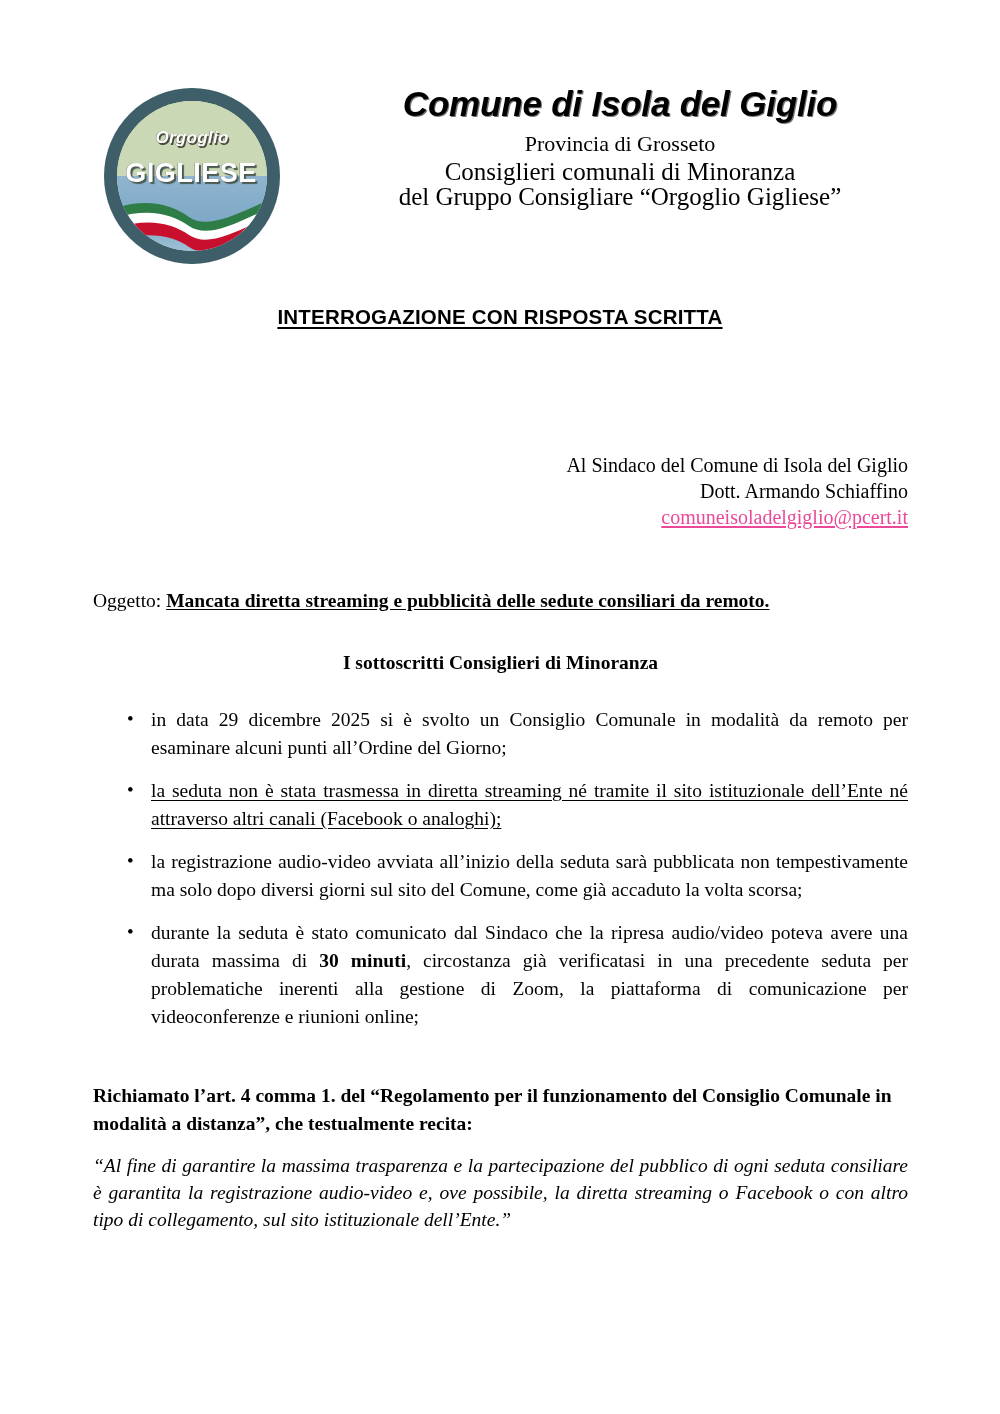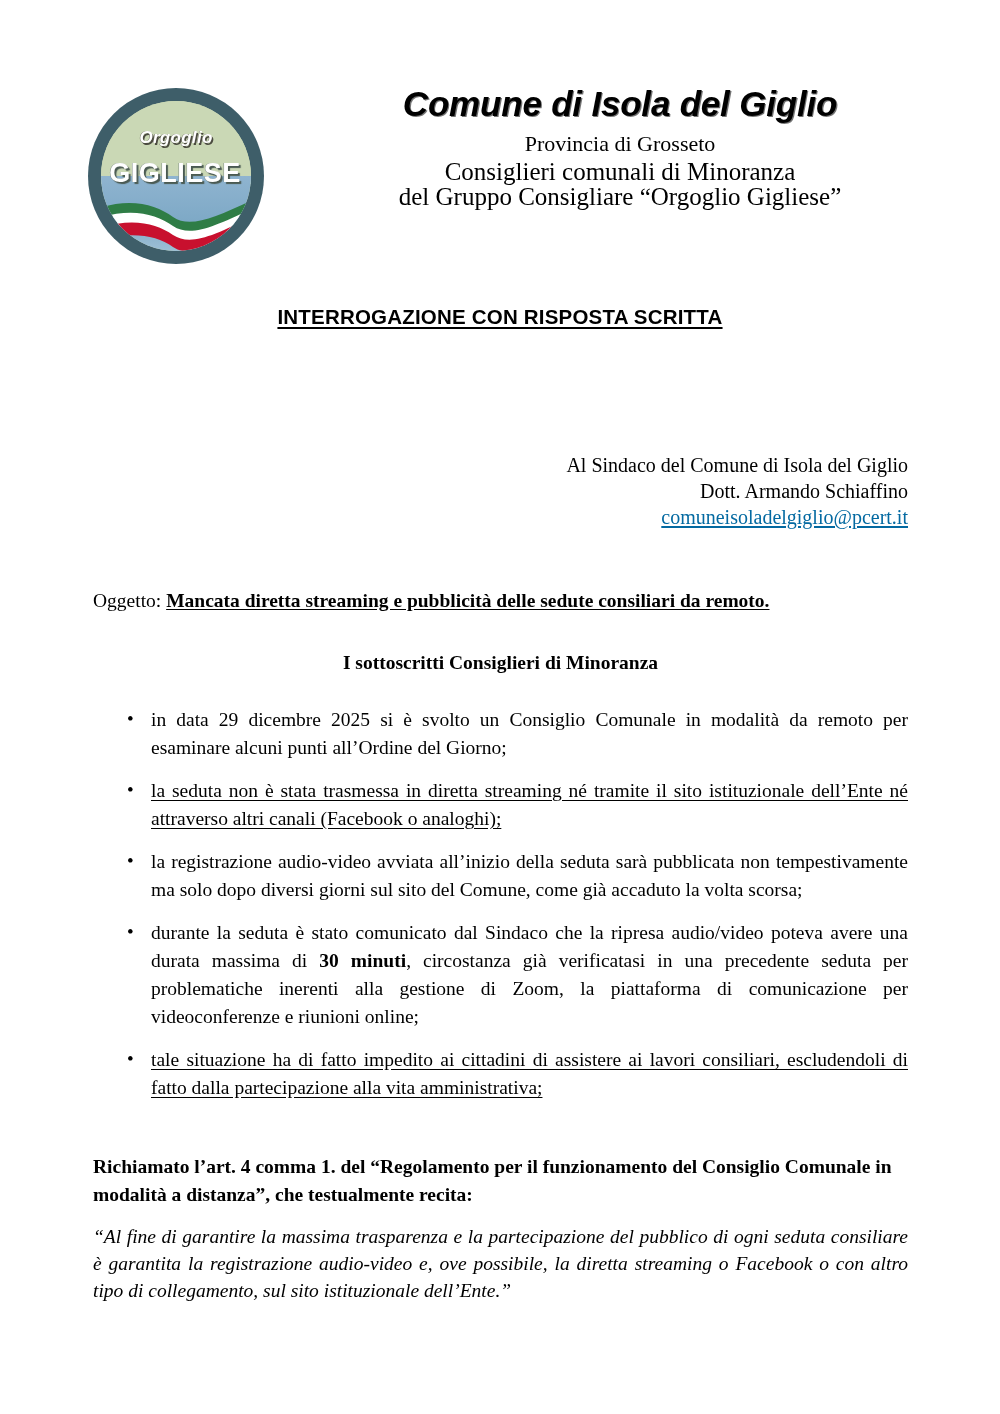--- a/index.html
+++ b/index.html
@@ -26,21 +26,21 @@
   .header {
     position: absolute;
     left: 0;
     top: 82px;
     width: 1000px;
     height: 190px;
   }
 
   .logo {
     position: absolute;
-    left: 88px;
+    left: 104px;
     top: 6px;
     width: 176px;
     height: 176px;
     border-radius: 50%;
     background: #3e5e69;
     box-sizing: border-box;
     overflow: hidden;
   }
   .logo-inner {
     position: absolute;
@@ -146,21 +146,21 @@
   .addressee {
     position: absolute;
     right: 92px;
     top: 452px;
     text-align: right;
     font-size: 20px;
     line-height: 26px;
   }
   .addressee .line { display: block; white-space: nowrap; }
   .addressee .email {
-    color: #0369a1;
+    color: #ec4899;
     text-decoration: underline;
     text-underline-offset: 2px;
   }
 
   
   .body-block {
     position: absolute;
     left: 93px;
     top: 588px;
     width: 815px;
@@ -294,23 +294,20 @@
       </li>
       <li class="underlined">
         <span class="txt">la seduta non è stata trasmessa in diretta streaming né tramite il sito istituzionale dell’Ente né attraverso altri canali (Facebook o analoghi);</span>
       </li>
       <li>
         <span class="txt">la registrazione audio-video avviata all’inizio della seduta sarà pubblicata non tempestivamente ma solo dopo diversi giorni sul sito del Comune, come già accaduto la volta scorsa;</span>
       </li>
       <li>
         <span class="txt"><span>durante la seduta è stato comunicato dal Sindaco che la ripresa audio/video poteva avere una durata massima di </span><span class="b">30 minuti</span><span>, circostanza già verificatasi in una precedente seduta per problematiche inerenti alla gestione di Zoom, la piattaforma di comunicazione per videoconferenze e riunioni online;</span></span>
       </li>
-      <li class="underlined">
-        <span class="txt">tale situazione ha di fatto impedito ai cittadini di assistere ai lavori consiliari, escludendoli di fatto dalla partecipazione alla vita amministrativa;</span>
-      </li>
     </ul>
 
     <p class="richiamato">Richiamato l’art. 4 comma 1. del “Regolamento per il funzionamento del Consiglio Comunale in modalità a distanza”, che testualmente recita:</p>
 
     <p class="quote">“Al fine di garantire la massima trasparenza e la partecipazione del pubblico di ogni seduta consiliare è garantita la registrazione audio-video e, ove possibile, la diretta streaming o Facebook o con altro tipo di collegamento, sul sito istituzionale dell’Ente.”</p>
 
   </div>
 
 </div>
 

